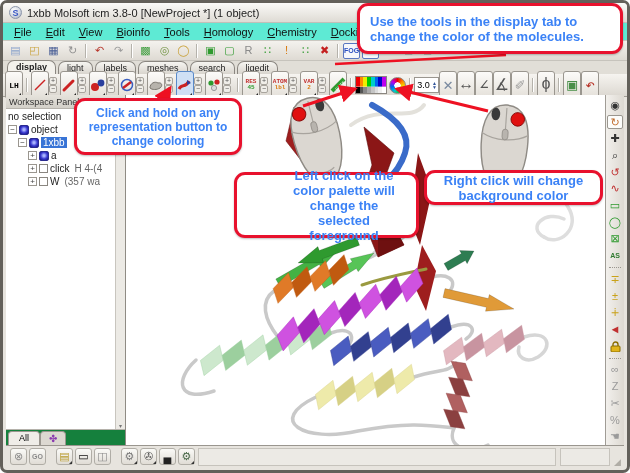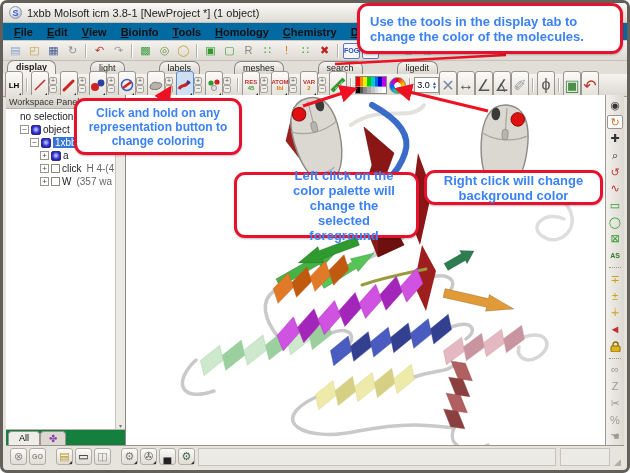--- a/index.html
+++ b/index.html
@@ -8,52 +8,52 @@
   #window{position:absolute;inset:0;border:3px solid #63605a;border-radius:7px;
           background:#e7e4de;box-sizing:border-box;overflow:hidden;}
   
   .titlebar{height:19px;display:flex;align-items:center;gap:5px;padding:0 6px;
             background:linear-gradient(#fbfaf8,#dedbd4);border-bottom:1px solid #c2bfb8;
             font-size:11px;color:#222;}
   .appicon{width:13px;height:13px;border-radius:50%;background:radial-gradient(circle at 35% 30%,#fdfdfd,#cfd4de 60%,#9aa3b5);
            border:1px solid #8a94a8;display:flex;align-items:center;justify-content:center;
            font-size:9px;color:#3a57c4;font-weight:bold;box-sizing:border-box;}
   .menubar{height:17px;display:flex;align-items:center;padding:0 4px;font-size:11px;color:#111;
-           background:#0369a1;border-bottom:1px solid #cac7c0;font-weight:bold;}
+           background:#5eead4;border-bottom:1px solid #cac7c0;}
   .menu-item{padding:1px 7px;cursor:default;}
   .menu-item u{text-decoration:underline;}
   .toolbar1{height:19px;display:flex;align-items:center;padding:0 3px;background:linear-gradient(#f4f2ee,#dedad3);
             border-bottom:1px solid #c6c3bc;}
   .tbtn{width:17px;height:16px;display:flex;align-items:center;justify-content:center;
         font-size:11px;line-height:1;border:1px solid transparent;border-radius:2px;margin:0 1px;box-sizing:border-box;}
   .tbtn.boxed{border:1px solid #5a77c0;font-size:8px;font-weight:bold;background:#f6f7fb;}
   .tsep{width:1px;height:14px;background:#b5b2ab;border-right:1px solid #fff;margin:0 3px;}
-  .tabrow{height:13px;display:flex;align-items:flex-end;padding:0 4px;background:#e1ded7;gap:32px;}
+  .tabrow{height:13px;display:flex;align-items:flex-end;padding:0 4px;background:#e1ded7;}
   .tab{font-size:9px;padding:0 8px;height:12px;line-height:12px;border:1px solid #8a8680;border-bottom:none;
        border-radius:7px 7px 0 0;margin-right:2px;background:linear-gradient(#f6f5f1,#d9d5ce);color:#222;}
   .tab.active{background:#f3f1ec;font-weight:bold;height:13px;}
   .toolbar2{height:22px;display:flex;align-items:center;padding:0 2px;background:linear-gradient(#f6f4f0,#dcd8d1);
             border-bottom:1px solid #a09c95;}
   .rbtn{position:relative;width:18px;height:28px;border:1px solid #9a968f;border-radius:3px;
-        background:linear-gradient(#fcfbf9,#e3dfd8);display:flex;align-items:center;justify-content:center;box-sizing:border-box;}
+        background:linear-gradient(#fcfbf9,#e3dfd8);display:flex;align-items:center;justify-content:center;box-sizing:border-box;font-family:Liberation Mono, monospace;}
   .rbtn.sel{background:#cfe0f5;border-color:#5a8ac9;}
   .rbtn .dd{position:absolute;right:1px;bottom:1px;width:0;height:0;border-left:4px solid transparent;border-bottom:4px solid #222;}
   .minis{display:flex;flex-direction:column;margin-right:2px;}
   .mini{width:8px;height:8px;font-size:7px;line-height:6px;text-align:center;border:1px solid #a8a49d;
         background:#efede8;color:#555;box-sizing:border-box;border-radius:2px;}
   .lblbtn{font-size:6px;line-height:6px;font-weight:bold;text-align:center;display:flex;flex-direction:column;justify-content:center;}
   .repgroup{display:flex;align-items:center;margin-right:1px;}
   
   #content{position:absolute;left:3px;right:3px;top:92px;bottom:25px;display:flex;}
   #wspanel{width:120px;background:#fff;border-right:1px solid #8f8b84;display:flex;flex-direction:column;box-sizing:border-box;}
   .wshead{height:13px;background:linear-gradient(#e6e3dc,#d2cfc8);border-bottom:1px solid #b5b2ab;
           display:flex;align-items:center;font-size:9px;color:#333;padding:0 3px;}
   .wshead .sp{flex:1}
   .wsbtn{font-size:8px;color:#555;padding:0 2px;}
-  .wsbody{flex:1;display:flex;overflow:hidden;padding-left:12px;}
+  .wsbody{flex:1;display:flex;overflow:hidden;}
   .tree{flex:1;font-size:10px;color:#222;padding:1px 0 0 2px;white-space:nowrap;overflow:hidden;}
   .trow{height:13px;display:flex;align-items:center;gap:2px;}
   .exp{width:9px;height:9px;border:1px solid #9a968f;background:#fff;font-size:8px;line-height:7px;
        text-align:center;color:#444;box-sizing:border-box;}
   .orb{width:10px;height:10px;border-radius:2px;background:radial-gradient(circle at 50% 45%,#aab4ff 15%,#3a3ad0 55%,#101078);border:1px solid #2a2a90;box-sizing:border-box;}
   .molico{width:10px;height:10px;border-radius:50%;background:radial-gradient(circle at 35% 30%,#d8ffe8,#3aa06a 65%,#1a6a40);box-sizing:border-box;}
   .chk{width:9px;height:9px;border:1px solid #8a8680;background:#fff;box-sizing:border-box;}
   .textra{color:#666;margin-left:3px;}
   .wsscroll{width:9px;background:#eceae5;border-left:1px solid #c8c5be;display:flex;flex-direction:column;align-items:center;font-size:6px;color:#777;}
   .wsscroll .thumb{width:7px;height:22px;background:#d6d3cc;border:1px solid #b0ada6;margin-top:1px;box-sizing:border-box;}
@@ -98,21 +98,21 @@
   #molsvg{position:absolute;inset:0;z-index:5;}
 </style>
 </head>
 <body>
 
 <div id="stage">
   <div id="window">
 
     <div class="titlebar">
       <div class="appicon">S</div>
-      <div>1xbb Molsoft icm 3.8-1  [NewProject *] (1 object)</div>
+      <div>1xbb Molsoft icm 3.8-0  [NewProject *] (1 object)</div>
     </div>
 
     <div class="menubar" id="menubar">
         <span class="menu-item"><u>F</u>ile</span>
         <span class="menu-item"><u>E</u>dit</span>
         <span class="menu-item"><u>V</u>iew</span>
         <span class="menu-item"><u>B</u>ioinfo</span>
         <span class="menu-item"><u>T</u>ools</span>
         <span class="menu-item"><u>H</u>omology</span>
         <span class="menu-item"><u>C</u>hemistry</span>

